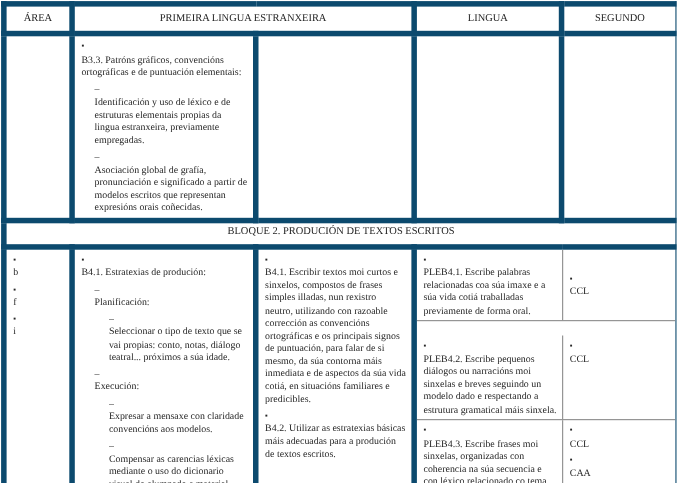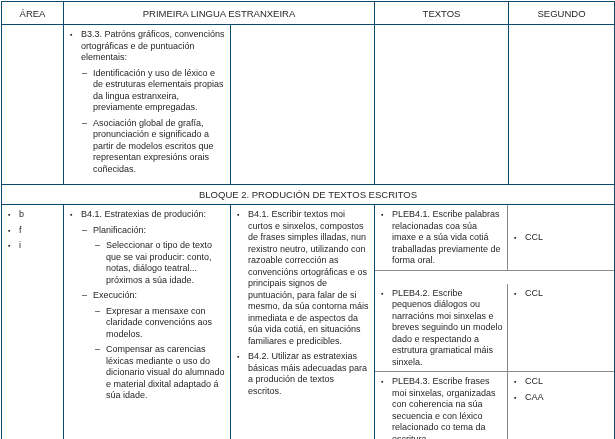--- a/index.html
+++ b/index.html
@@ -8,26 +8,27 @@
     font-family:"Liberation Sans", sans-serif;
     color:#262626;
   }
   .page{padding:1px;}
   table{
     border-collapse:collapse;
     table-layout:fixed;
     width:613px;
   }
   td{
-    border:1px solid #0c4a6e;
+    border:5px solid #0c4a6e;
     vertical-align:top;
     padding:4px 5px 3px 5px;
     font-size:9px;
     line-height:11.5px;
     overflow:hidden;
+    font-family:Liberation Serif, serif;
   }
   tr.hdr1 td, tr.hdr2 td{
     text-align:center;
     vertical-align:middle;
     font-size:9.5px;
     padding:4px 2px;
     line-height:11px;
   }
   tr.hdr1 td{height:14px;}
   tr.hdr2 td{height:14px;}
@@ -56,21 +57,21 @@
     box-sizing:border-box;
     border-right:1px solid #8a8a8a;
     padding:4px 4px 3px 5px;
   }
   .comp{
     flex:1;
     box-sizing:border-box;
     padding:4px 4px 3px 5px;
   }
   
-  .li{display:flex;margin-bottom:4px;}
+  .li{display:flex;margin-bottom:4px;flex-direction:column;}
   .li:last-child{margin-bottom:0;}
   .li .mk{flex:0 0 11px;}
   .li .mk.square{font-size:7px;}
   .li .mk.dash{font-size:9px;}
   .li .tx{flex:1;}
   .ind0{padding-left:1px;}
   .ind1{padding-left:13px;}
   .ind2{padding-left:26px;}
 </style>
 </head>
@@ -82,21 +83,21 @@
       <col style="width:62px">
       <col style="width:167px">
       <col style="width:144px">
       <col style="width:134px">
       <col style="width:106px">
     </colgroup>
     <tbody>
       <tr class="hdr1">
         <td>ÁREA</td>
         <td colspan="2">PRIMEIRA LINGUA ESTRANXEIRA</td>
-        <td>TEXTOS</td>
+        <td>LINGUA</td>
         <td>SEGUNDO</td>
       </tr>
       <tr class="row-b33">
         <td></td>
         <td>
           <div class="list">
               <div class="li ind0">
                 <span class="mk square">▪</span>
                 <span class="tx">B3.3. Patróns gráficos, convencións ortográficas e de puntuación elementais:</span>
               </div>
@@ -139,21 +140,21 @@
               <div class="li ind0">
                 <span class="mk square">▪</span>
                 <span class="tx">B4.1. Estratexias de produción:</span>
               </div>
               <div class="li ind1">
                 <span class="mk dash">–</span>
                 <span class="tx">Planificación:</span>
               </div>
               <div class="li ind2">
                 <span class="mk dash">–</span>
-                <span class="tx">Seleccionar o tipo de texto que se vai producir: conto, notas, diálogo teatral... próximos a súa idade.</span>
+                <span class="tx">Seleccionar o tipo de texto que se vai propias: conto, notas, diálogo teatral... próximos a súa idade.</span>
               </div>
               <div class="li ind1">
                 <span class="mk dash">–</span>
                 <span class="tx">Execución:</span>
               </div>
               <div class="li ind2">
                 <span class="mk dash">–</span>
                 <span class="tx">Expresar a mensaxe con claridade convencións aos modelos.</span>
               </div>
               <div class="li ind2">

